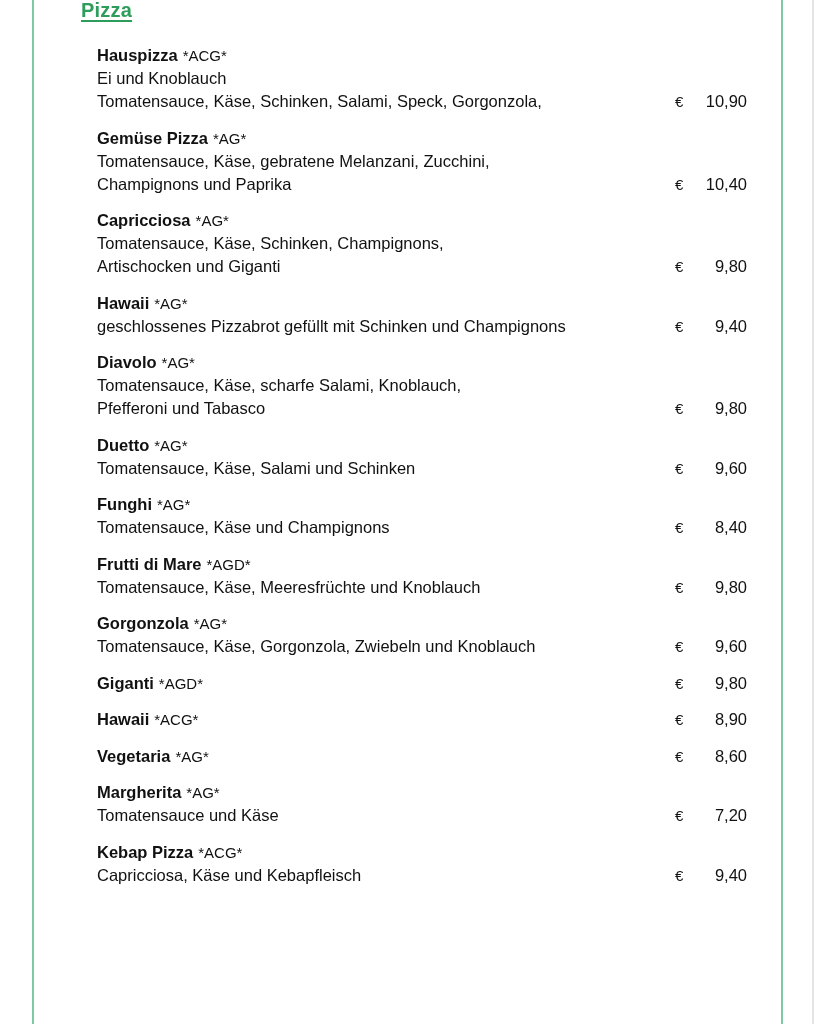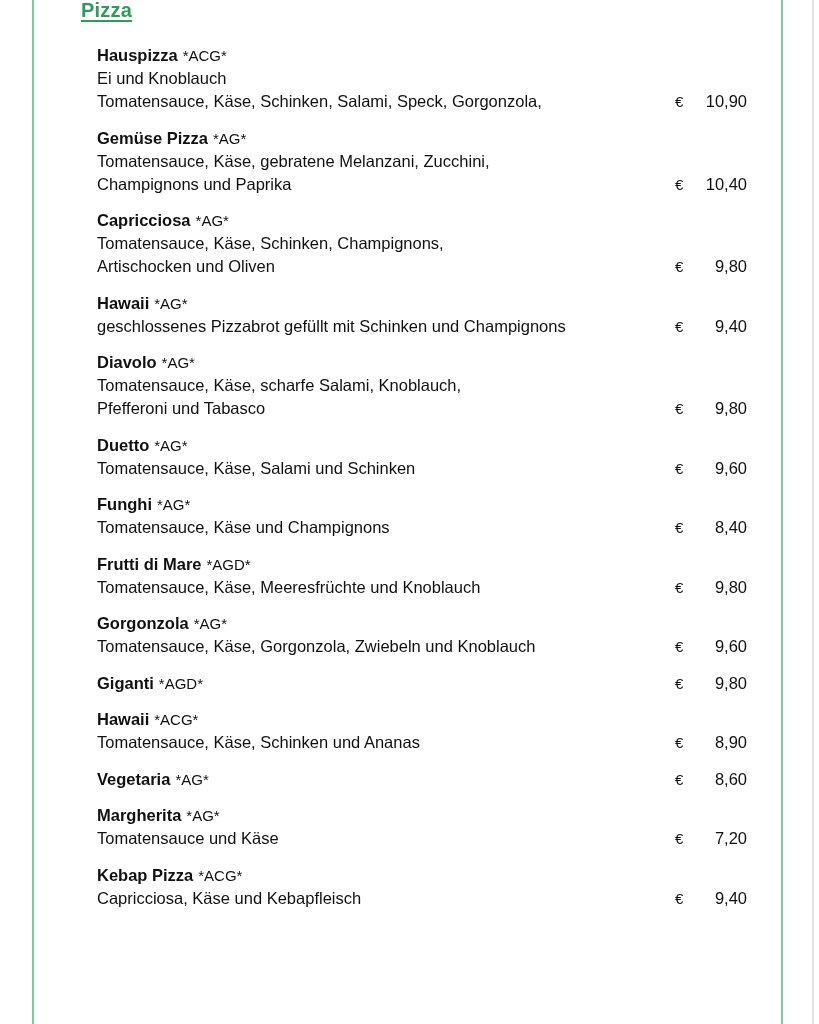--- a/index.html
+++ b/index.html
@@ -134,21 +134,21 @@
       <span class="currency">€</span>
       <span class="amount">10,40</span>
     </div>
   </div>
     <div class="menu-item">
     <div class="item-head">
       <span class="item-name">Capricciosa</span><span class="item-tag">*AG*</span>
     </div>
     <div class="item-desc-wrap">
         <div class="item-desc">Tomatensauce, Käse, Schinken, Champignons,</div>
-        <div class="item-desc">Artischocken und Oliven</div>
+        <div class="item-desc">Artischocken und Giganti</div>
       </div>
     <div class="item-price">
       <span class="currency">€</span>
       <span class="amount">9,80</span>
     </div>
   </div>
     <div class="menu-item">
     <div class="item-head">
       <span class="item-name">Hawaii</span><span class="item-tag">*AG*</span>
     </div>
@@ -229,23 +229,20 @@
       </div>
     <div class="item-price">
       <span class="currency">€</span>
       <span class="amount">9,80</span>
     </div>
   </div>
     <div class="menu-item">
     <div class="item-head">
       <span class="item-name">Hawaii</span><span class="item-tag">*ACG*</span>
     </div>
-    <div class="item-desc-wrap">
-        <div class="item-desc">Tomatensauce, Käse, Schinken und Ananas</div>
-      </div>
     <div class="item-price">
       <span class="currency">€</span>
       <span class="amount">8,90</span>
     </div>
   </div>
     <div class="menu-item">
     <div class="item-head">
       <span class="item-name">Vegetaria</span><span class="item-tag">*AG*</span>
     </div>
     <div class="item-price">

